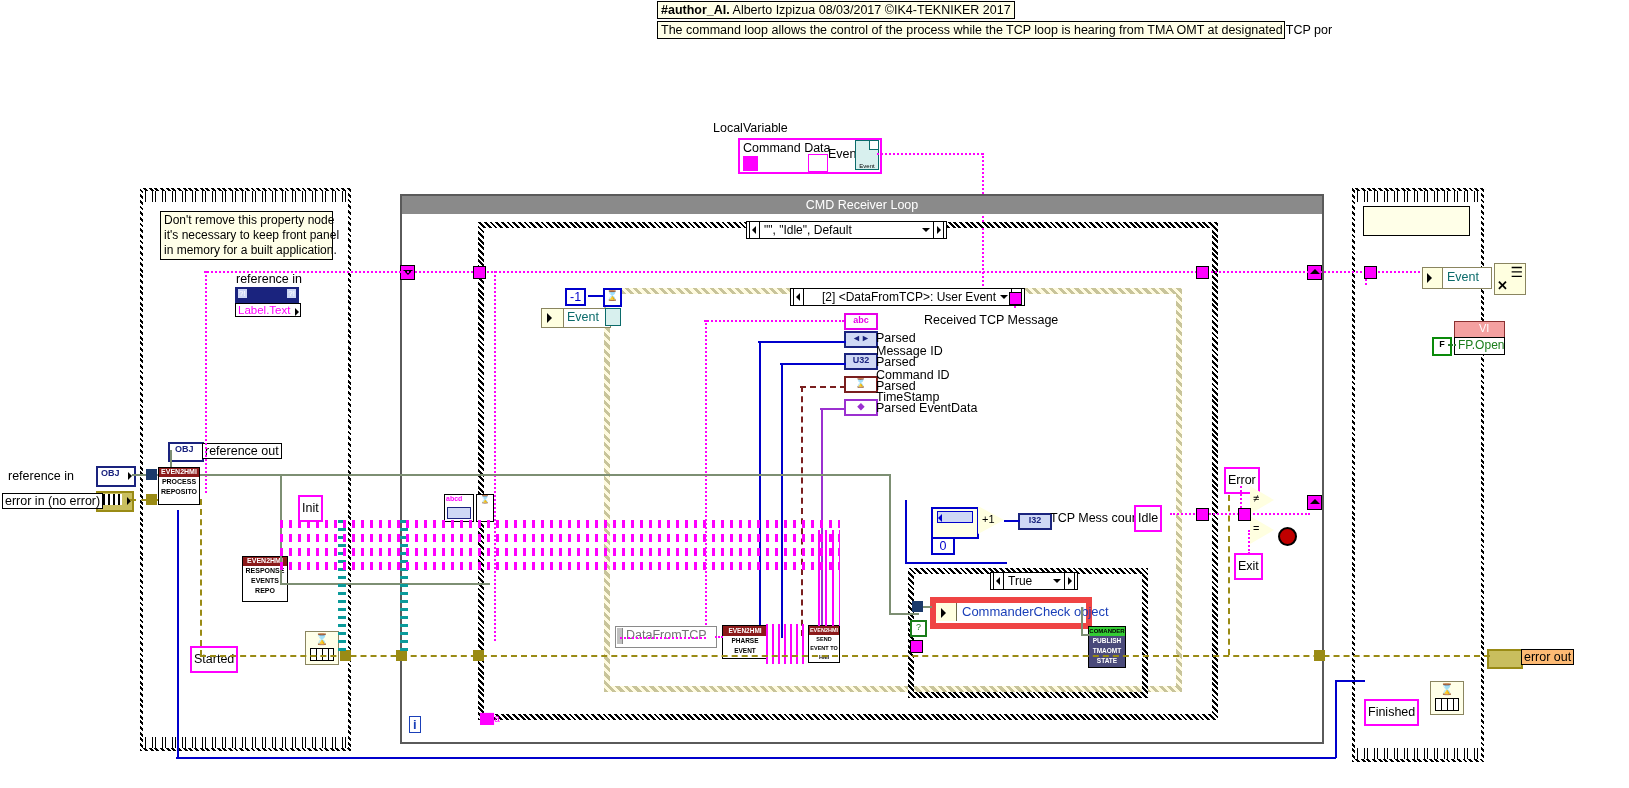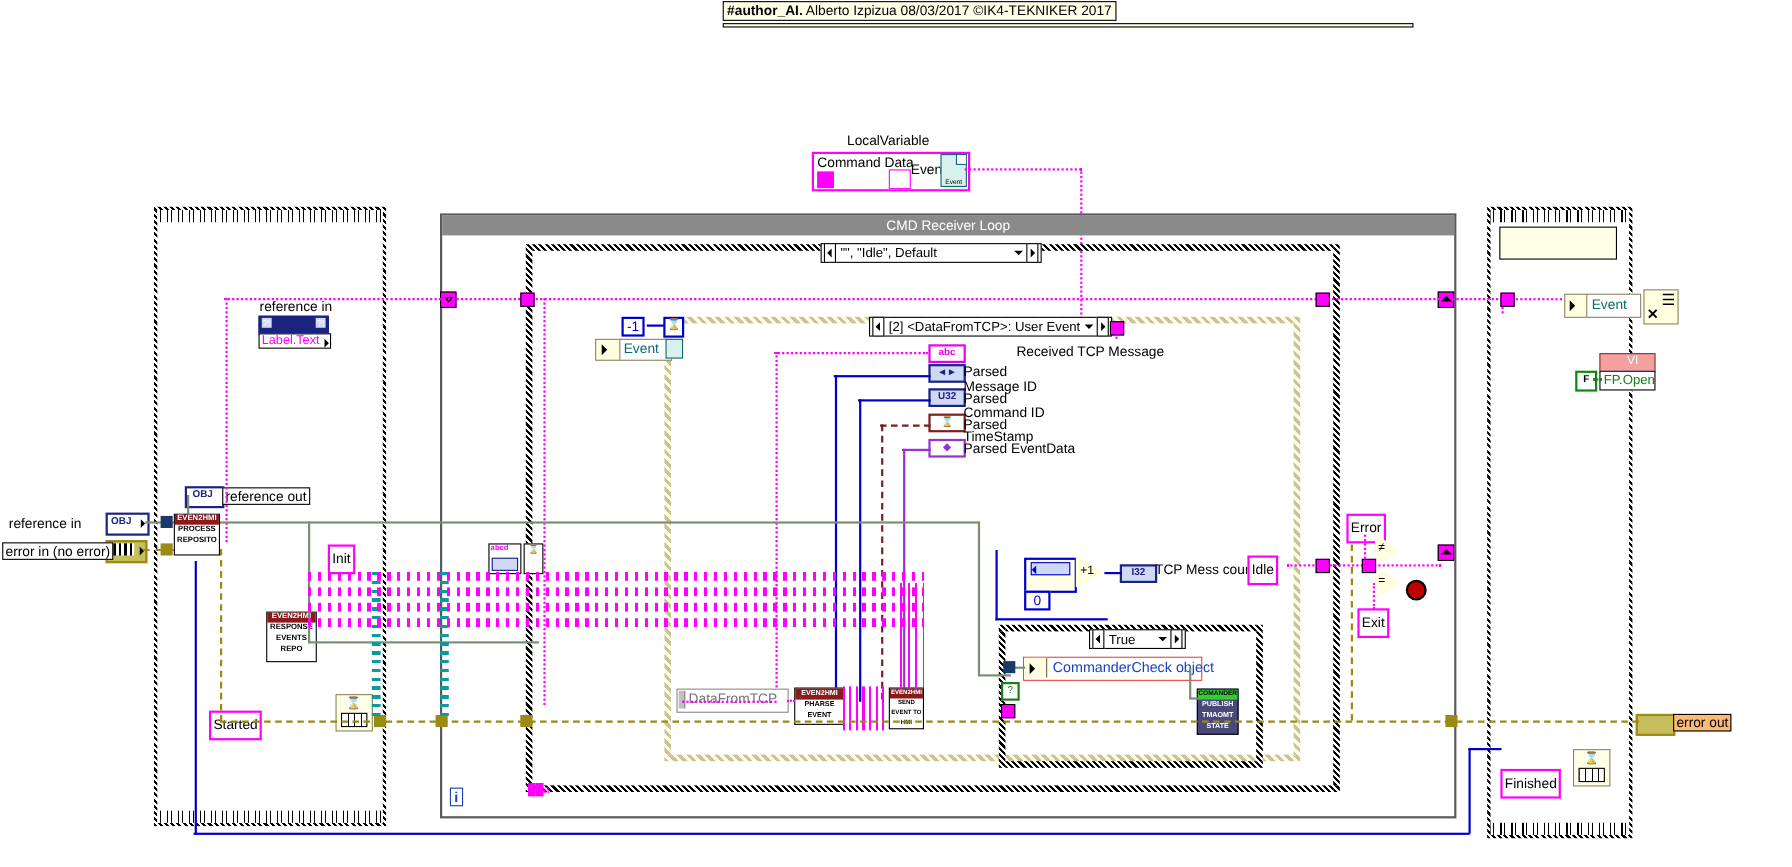--- a/index.html
+++ b/index.html
@@ -74,39 +74,45 @@
      padding:0 3px;background:#fff;}
 </style>
 </head>
 <body>
 
 <div class="abs cmtbox" style="left:657px;top:1px;">
   <b>#author_AI.</b><span> Alberto Izpizua 08/03/2017 ©IK4-TEKNIKER 2017</span>
 </div>
 
 <div class="abs cmtbox" style="left:657px;top:21px;width:620px;">
-</div>
-
-<div class="abs lbl" style="left:770px;top:121px;">LocalVariable</div>
+  <div>The command loop allows the control of the process while the TCP loop is hearing from TMA OMT at designated TCP por</div>
+</div>
+
+<div class="abs lbl" style="left:713px;top:121px;">LocalVariable</div>
 <div class="abs" style="left:738px;top:138px;width:140px;height:32px;border:2px solid #FF00FF;background:#fff;">
   <div class="abs lbl" style="left:3px;top:1px;">Command Data</div>
   <div class="abs" style="left:3px;top:16px;width:13px;height:13px;background:#FF00FF;border:1px solid #FF00FF;"></div>
   <div class="abs" style="left:68px;top:14px;width:18px;height:16px;border:1px solid #FF00FF;background:#fff;"></div>
   <div class="abs lbl" style="left:88px;top:7px;">Event</div>
 </div>
 <div class="abs" style="left:855px;top:140px;width:22px;height:28px;border:1px solid #0b6b6b;background:#d8f0ee;">
   <div class="abs" style="right:0;top:0;width:8px;height:8px;background:#fff;border-left:1px solid #0b6b6b;border-bottom:1px solid #0b6b6b;"></div>
   <div class="abs" style="left:0;bottom:0;font-size:6px;color:#000;width:22px;text-align:center;">Event</div>
 </div>
 
 <div class="w hp" style="left:877px;top:153px;width:106px;"></div>
 <div class="w vp" style="left:982px;top:153px;height:148px;"></div>
 
 <div class="abs spframe" style="left:140px;top:188px;width:205px;height:557px;">
   <div class="dots"></div>
+  <div class="abs cmtbox" style="left:17px;top:20px;width:165px;line-height:15px;font-size:12px;">
+    <div>Don't remove this property node</div>
+    <div>it's necessary to keep front panel</div>
+    <div>in memory for a built application.</div>
+  </div>
   <div class="abs lbl" style="left:93px;top:81px;">reference in</div>
   <div class="abs" style="left:92px;top:96px;width:60px;height:14px;background:#1a237e;border:2px solid #1a237e;">
     <span class="abs" style="left:1px;top:0;font-size:8px;color:#fff;background:#cfd8f5;padding:0 1px;">?!</span>
     <span class="abs" style="right:1px;top:0;font-size:8px;color:#fff;background:#cfd8f5;padding:0 1px;">?!</span>
   </div>
   <div class="abs" style="left:92px;top:112px;width:60px;border:1px solid #000;background:#fff;color:#FF00FF;font-size:11.5px;padding:0 2px;">
     <span>Label.Text</span><span class="abs" style="right:1px;top:4px;border:4px solid transparent;border-left-color:#000;border-right:0;"></span>
   </div>
   <div class="dots abs" style="left:0;bottom:0;width:100%;"></div>
 </div>
@@ -151,21 +157,21 @@
 <div class="selhdr" style="left:746px;top:221px;">
   <span class="selarrowL"></span>
   <span class="seltxt" style="min-width:155px;position:relative;">"", "Idle", Default</span>
   <span class="caret" style="right:16px;top:6px;"></span>
   <span class="selarrowR"></span>
 </div>
 
 <div class="abs evhatch" style="left:604px;top:288px;width:566px;height:392px;"></div>
 <div class="selhdr" style="left:790px;top:288px;">
   <span class="selarrowL"></span>
-  <span class="seltxt" style="min-width:175px;position:relative;">[2] &lt;DataFromTCP&gt;: User Event</span>
+  <span class="seltxt" style="min-width:175px;position:relative;margin-left:14px;">[2] &lt;DataFromTCP&gt;: User Event</span>
   <span class="caret" style="right:16px;top:6px;"></span>
   <span class="selarrowR"></span>
 </div>
 
 <div class="abs bluebox" style="left:565px;top:288px;">-1</div>
 <div class="abs" style="left:603px;top:288px;width:15px;height:15px;border:2px solid #0000CC;background:#fff;
             text-align:center;font-size:10px;color:#0000CC;line-height:12px;">⌛</div>
 <div class="w hb" style="left:588px;top:295px;width:16px;"></div>
 
 <div class="abs" style="left:541px;top:308px;width:22px;height:18px;background:#FFFFE0;border:1px solid #8a8560;">
@@ -274,21 +280,21 @@
 <div class="abs lbl" style="left:1050px;top:511px;">TCP Mess counte</div>
 <div class="w hb" style="left:1004px;top:520px;width:16px;"></div>
 
 <div class="abs casehatch" style="left:908px;top:568px;width:228px;height:118px;"></div>
 <div class="selhdr" style="left:990px;top:572px;">
   <span class="selarrowL"></span>
   <span class="seltxt" style="min-width:42px;position:relative;">True</span>
   <span class="caret" style="right:16px;top:6px;"></span>
   <span class="selarrowR"></span>
 </div>
-<div class="abs" style="left:930px;top:597px;width:150px;height:20px;background:#fff;border:1px solid #ef4444;padding-left:11px;">
+<div class="abs" style="left:930px;top:597px;width:150px;height:20px;background:#fff;border:6px solid #ef4444;">
   <div class="abs" style="left:0;top:0;width:20px;height:18px;background:#FFFFE0;border-right:1px solid #6b6b4a;"></div>
   <div class="abs" style="left:5px;top:5px;border:5px solid transparent;border-left-color:#000;border-right:0;"></div>
   <div class="abs subvitxt" style="left:22px;top:1px;">CommanderCheck object</div>
 </div>
 <div class="abs" style="left:1088px;top:626px;width:36px;height:40px;background:#4a4a7a;border:1px solid #000;">
   <div style="background:#33cc33;color:#000;font-size:6px;font-weight:bold;text-align:center;line-height:9px;">COMANDER</div>
   <div style="color:#fff;font-size:6.5px;font-weight:bold;text-align:center;line-height:10px;">PUBLISH</div>
   <div style="color:#fff;font-size:6.5px;font-weight:bold;text-align:center;line-height:10px;">TMAOMT</div>
   <div style="color:#fff;font-size:6.5px;font-weight:bold;text-align:center;line-height:10px;">STATE</div>
 </div>

